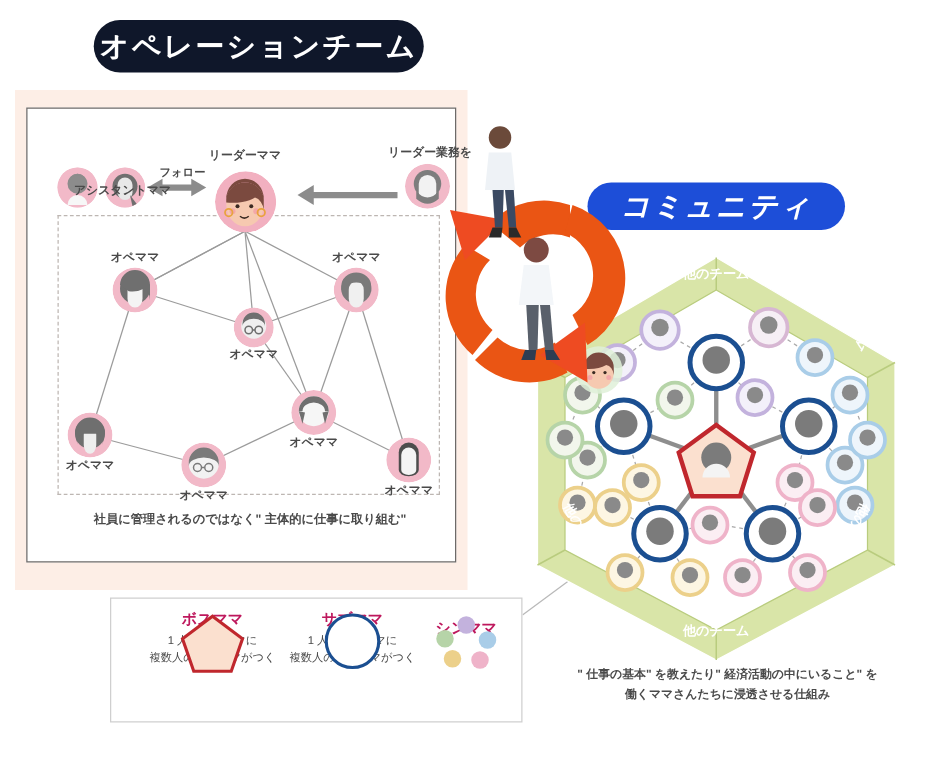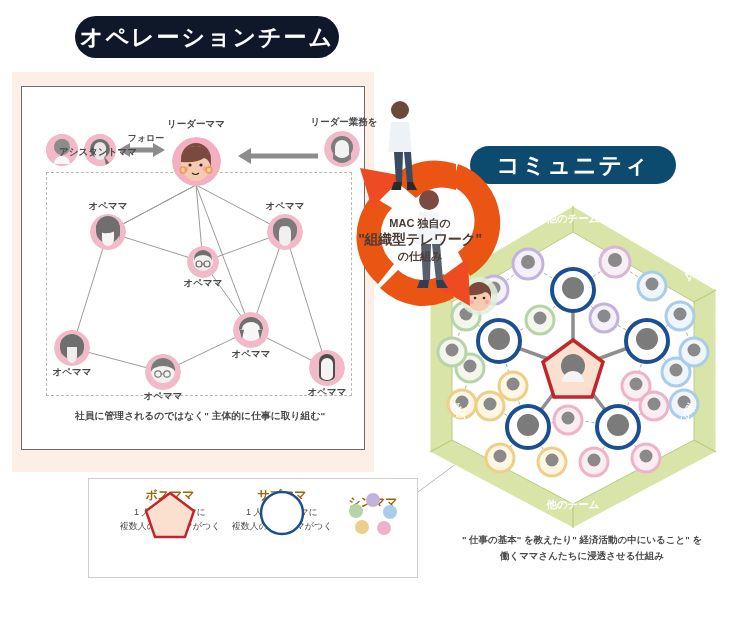--- a/index.html
+++ b/index.html
@@ -41,22 +41,23 @@
     left: 75px; top: 16px; width: 264px; height: 42px;
     background: #0f172a;
     font-size: 23px;
   }
   .sub-ops {
     position: absolute; left: 75px; top: 60px; width: 264px;
     text-align: center; font-size: 13.5px; color: #4a4a4a; font-weight: bold;
   }
   .pill-comm {
     left: 470px; top: 146px; width: 206px; height: 38px;
-    background: #0c4a6e;
+    background: #1d4ed8;
     font-size: 23px;
+    font-style: italic;
   }
   .sub-comm {
     position: absolute; left: 470px; top: 186px; width: 206px;
     text-align: center; font-size: 13px; color: #4a4a4a; font-weight: bold;
   }
 
   
   .dotted-rect {
     position: absolute; left: 46px; top: 172px;
     width: 306px; height: 224px;
@@ -100,21 +101,21 @@
   .swirl-l3 { font-size: 11px; }
 
   
   .legend-box {
     position: absolute; left: 88px; top: 478px;
     width: 330px; height: 100px;
     background: #ffffff; border: 1px solid #cfcfcf;
     box-sizing: border-box;
   }
   .legend-col { position: absolute; text-align: center; }
-  .legend-title { font-size: 12px; font-weight: bold; color: #a16207; }
+  .legend-title { font-size: 12px; font-weight: bold; color: #be185d; }
   .legend-desc { font-size: 9px; color: #4a4a4a; line-height: 1.5; margin-top:2px; }
 
   .comm-caption {
     position: absolute; left: 424px; top: 532px; width: 316px;
     text-align: center; font-size: 9.5px; line-height: 1.7; color: #4a4a4a;
     font-weight: bold;
   }
 
   svg { position: absolute; left:0; top:0; overflow: visible; }
 </style>
@@ -315,25 +316,20 @@
     <g>
       <circle cx="429" cy="200" r="10" fill="#7d4a42"></circle>
       <path d="M419 212 h20 l4 32 h-28 z" fill="#f3f6f9"></path>
       <path d="M421 244 l2 36 h7 l1 -36 z" fill="#59606b"></path>
       <path d="M432 244 l4 36 h7 l-3 -36 z" fill="#59606b"></path>
       <path d="M420 280 l-3 8 h11 l1 -8 z" fill="#2e3d52"></path>
       <path d="M436 280 l1 8 h11 l-5 -8 z" fill="#2e3d52"></path>
     </g>
   </svg>
 
-  <div class="swirl-text">
-    <div class="swirl-l1">MAC 独自の</div>
-    <div class="swirl-l2">"組織型テレワーク"</div>
-    <div class="swirl-l3">の仕組み</div>
-  </div>
 
   <div class="pill pill-comm">
     <span>コミュニティ</span>
   </div>
 
   <svg width="750" height="618" style="z-index:5;">
 
     <polygon points="573,206 716,290 716,452 573,528 430,452 430,290" fill="#d9e5a8" stroke="#ffffff" stroke-width="1"></polygon>
 
     <polygon points="573,232 694,302 694,440 573,504 452,440 452,302" fill="#ffffff" stroke="#b9cc7e" stroke-width="1"></polygon>

